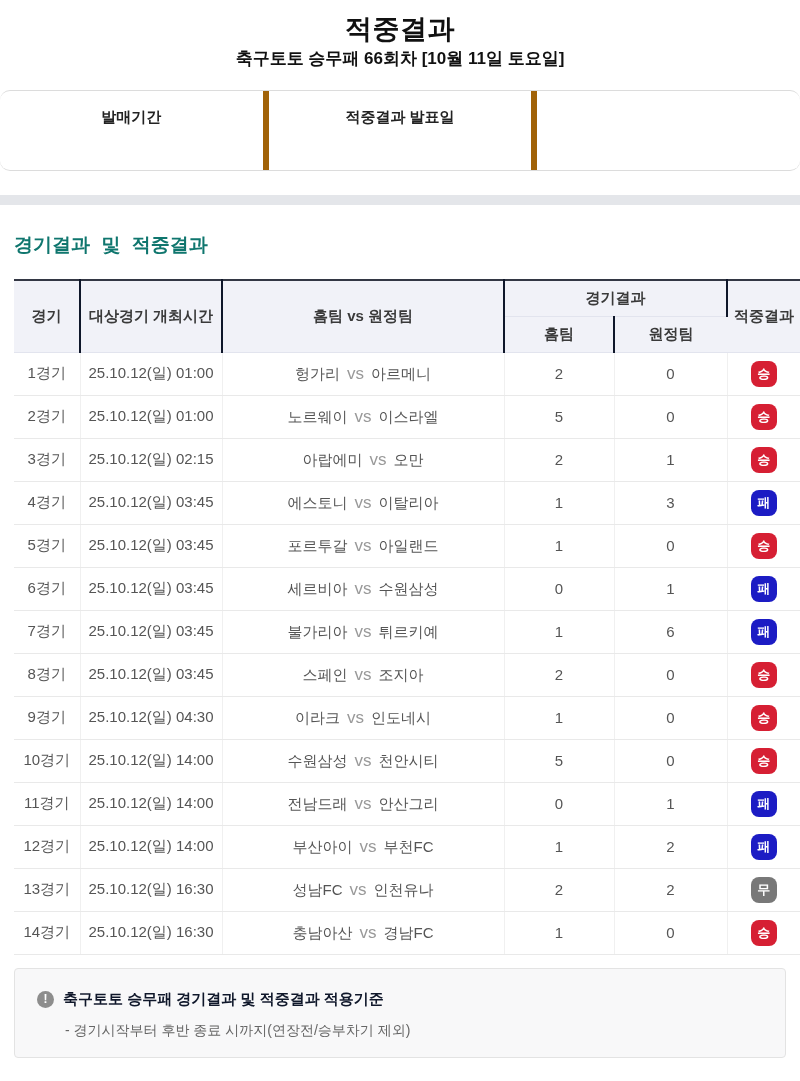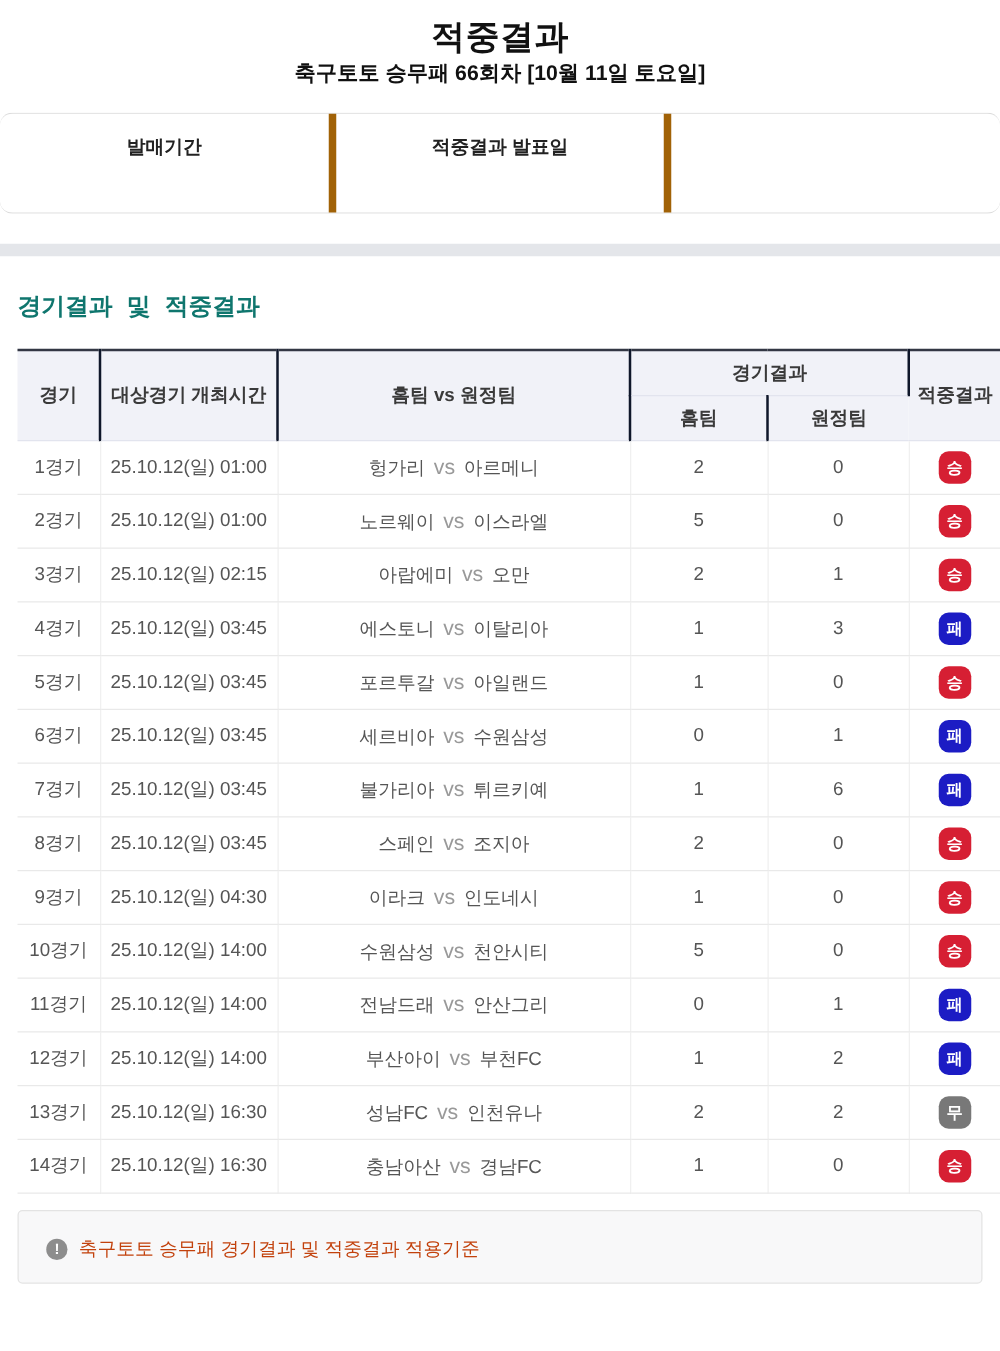--- a/index.html
+++ b/index.html
@@ -97,21 +97,21 @@
   }
   .footer-title-row { display: flex; align-items: center; }
   .excl-icon {
     width: 17px; height: 17px; line-height: 17px;
     border-radius: 50%;
     background: #8d8d8d; color: #fff;
     font-size: 12px; font-weight: bold; text-align: center;
     margin-right: 9px;
     flex: 0 0 auto;
   }
-  .footer-title { font-size: 15px; font-weight: normal; color: #c2410c; }
+  .footer-title { font-size: 15px; font-weight: bold; color: #0f172a; }
   .footer-sub {
     margin: 13px 0 0 28px;
     font-size: 14px; color: #666;
   }
 </style>
 </head>
 <body>
 
 <div class="page-header">
   <div class="page-title">적중결과</div>
@@ -284,13 +284,14 @@
   </tr>
 </tbody>
   </table>
 </div>
 
 <div class="footer-note">
   <div class="footer-title-row">
     <span class="excl-icon">!</span>
     <span class="footer-title">축구토토 승무패 경기결과 및 적중결과 적용기준</span>
   </div>
+  <div class="footer-sub">- 경기시작부터 후반 종료 시까지(연장전/승부차기 제외)</div>
 </div>
 
 </body></html>

